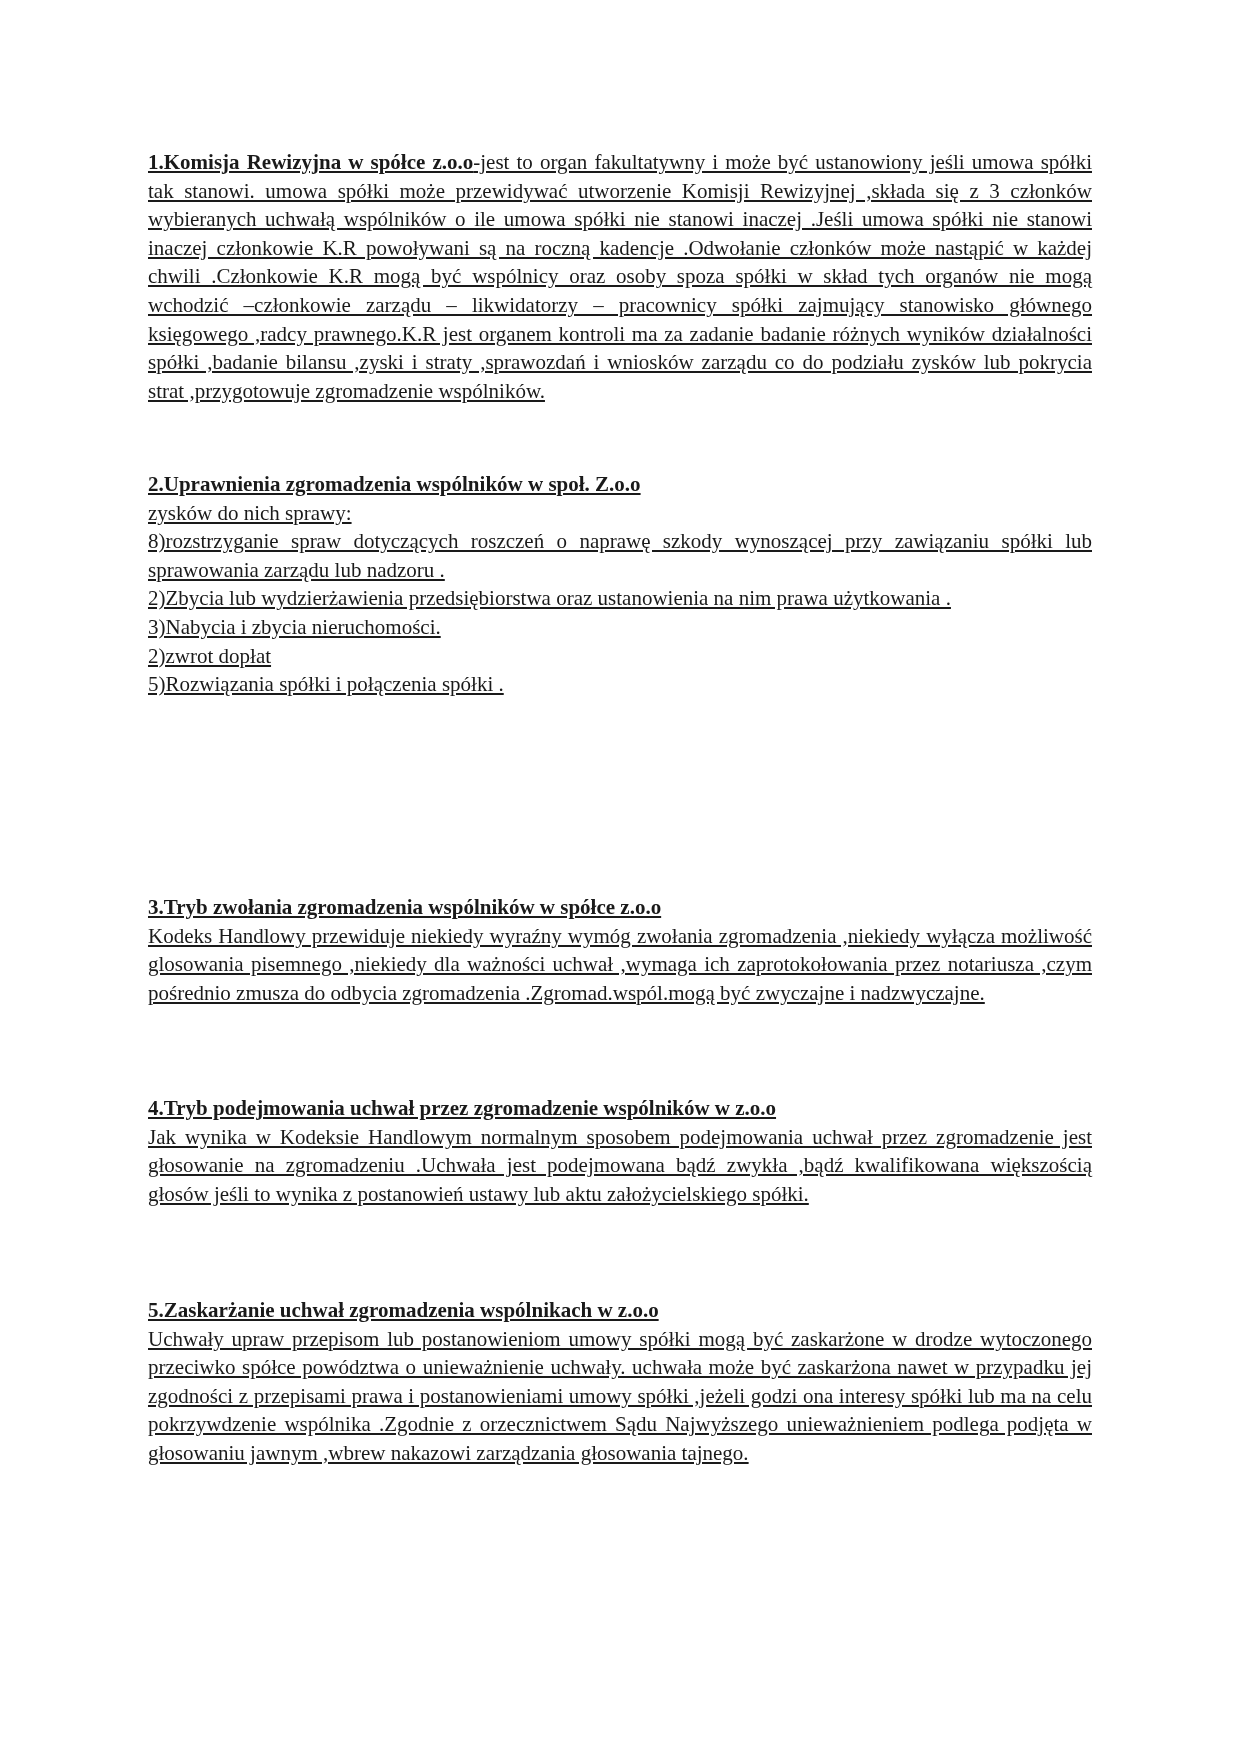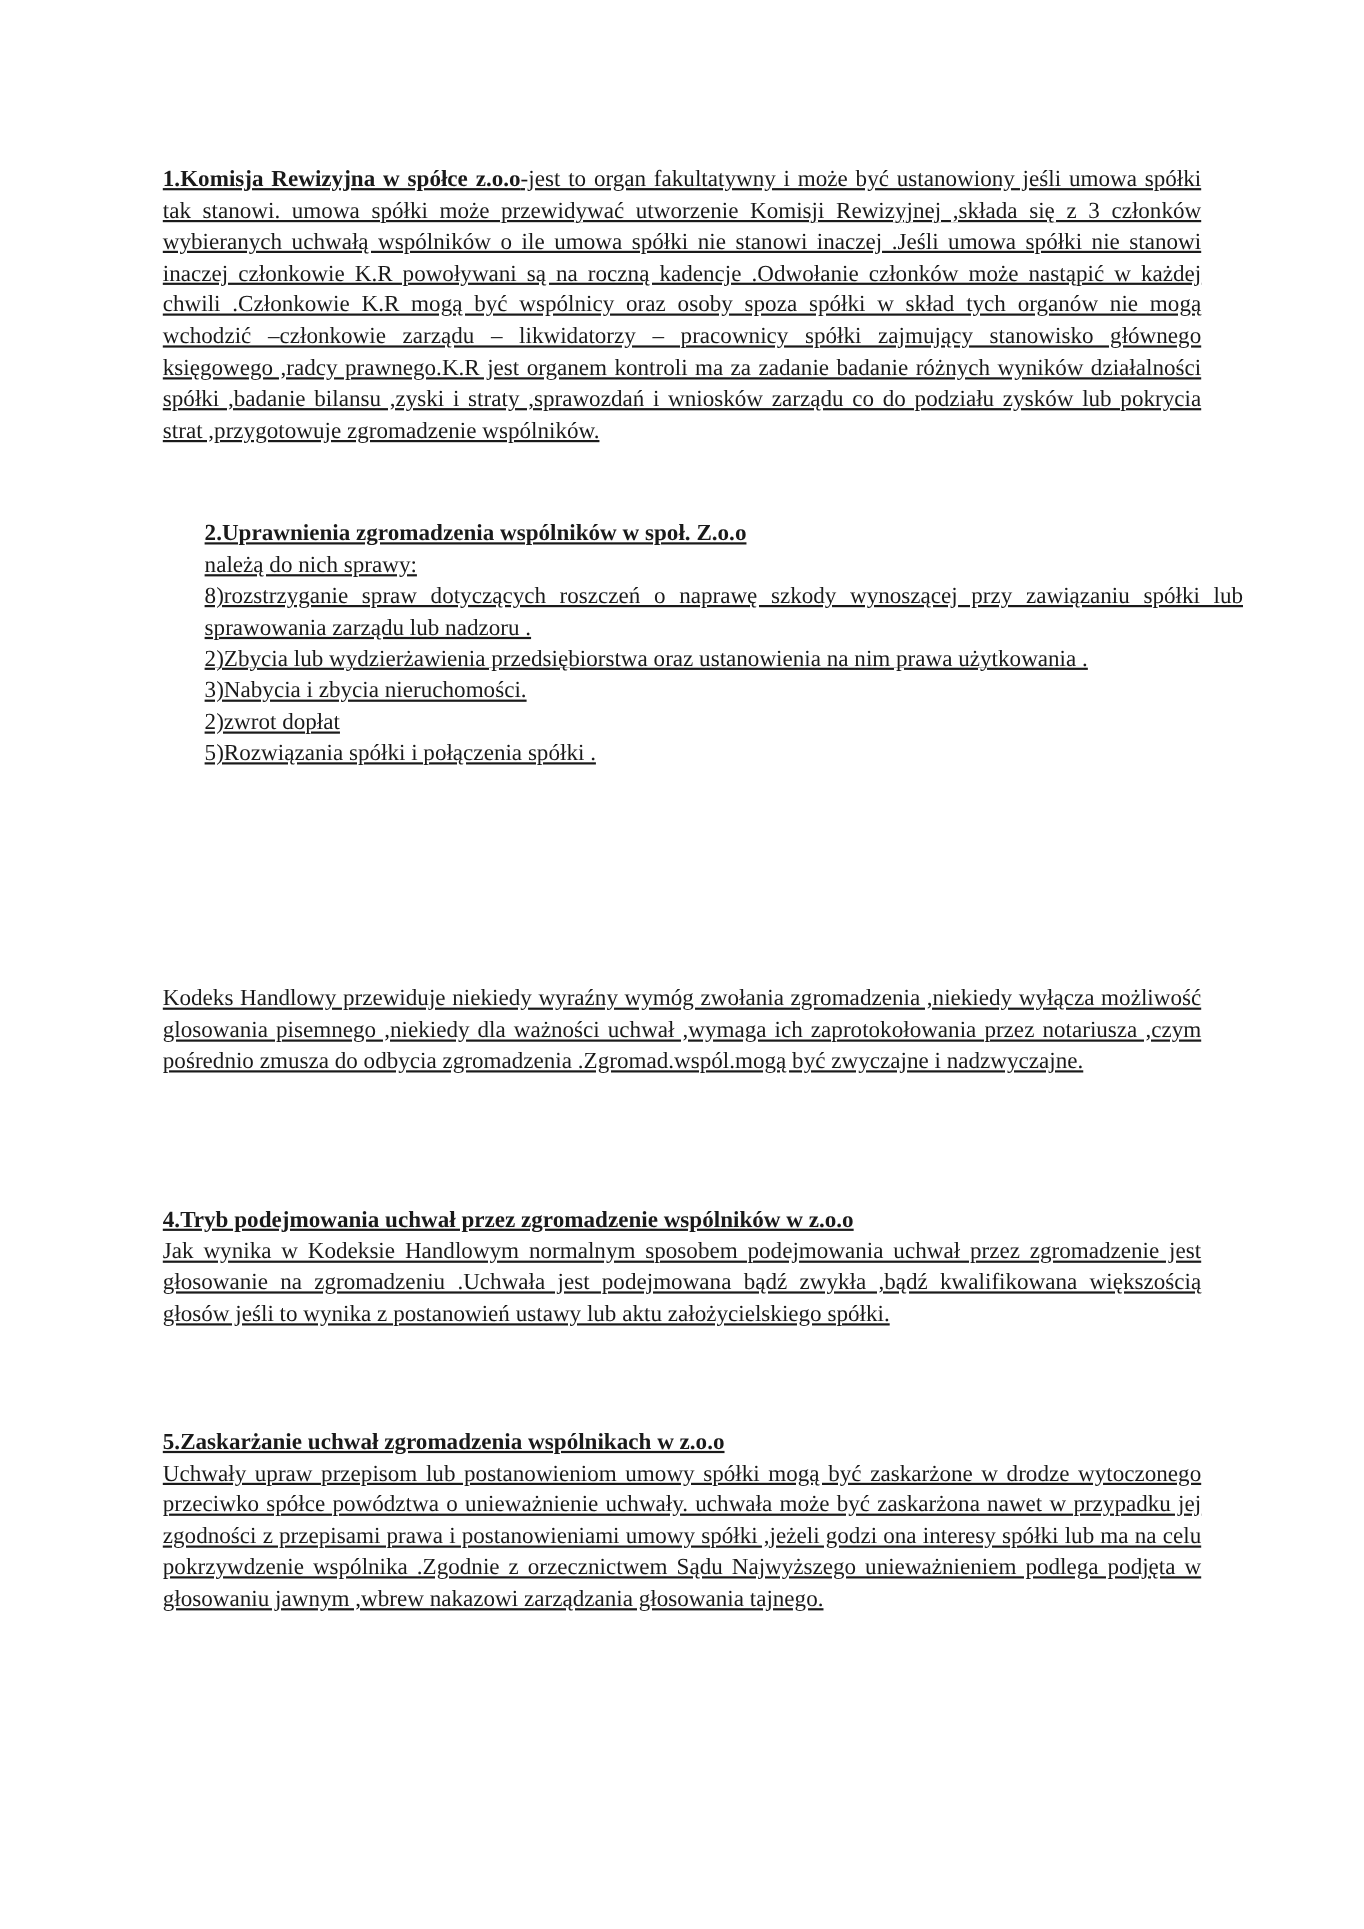--- a/index.html
+++ b/index.html
@@ -16,31 +16,32 @@
 </style>
 </head>
 <body>
 
 <div class="page">
 
   <div class="sec" style="top:0px;">
     <p class="just"><span class="h">1.Komisja Rewizyjna w spółce z.o.o</span><span>-jest to organ fakultatywny i może być ustanowiony jeśli umowa spółki tak stanowi. umowa spółki może przewidywać utworzenie Komisji Rewizyjnej ,składa się z 3 członków wybieranych uchwałą wspólników o ile umowa spółki nie stanowi inaczej .Jeśli umowa spółki nie stanowi inaczej członkowie K.R powoływani są na roczną kadencje .Odwołanie członków może nastąpić w każdej chwili .Członkowie K.R mogą być wspólnicy oraz osoby spoza spółki w skład tych organów nie mogą wchodzić –członkowie zarządu – likwidatorzy – pracownicy spółki zajmujący stanowisko głównego księgowego ,radcy prawnego.K.R jest organem kontroli ma za zadanie badanie różnych wyników działalności spółki ,badanie bilansu ,zyski i straty ,sprawozdań i wniosków zarządu co do podziału zysków lub pokrycia strat ,przygotowuje zgromadzenie wspólników.</span></p>
   </div>
 
-  <div class="sec" style="top:322px;margin-left:38px;">
+  <div class="sec" style="top:322px;">
     <p class="h">2.Uprawnienia zgromadzenia wspólników w społ. Z.o.o</p>
-    <p>należą do nich sprawy:</p>
+    <p>zysków do nich sprawy:</p>
     <p class="just">8)rozstrzyganie spraw dotyczących roszczeń o naprawę szkody wynoszącej przy zawiązaniu spółki lub sprawowania zarządu lub nadzoru .</p>
     <p style="width:944px;">2)Zbycia lub wydzierżawienia przedsiębiorstwa oraz ustanowienia na nim prawa użytkowania .</p>
     <p>3)Nabycia i zbycia nieruchomości.</p>
     <p>2)zwrot dopłat</p>
     <p>5)Rozwiązania spółki i połączenia spółki .</p>
   </div>
 
   <div class="sec" style="top:745px;">
+    <p class="h">3.Tryb zwołania zgromadzenia wspólników w spółce z.o.o</p>
     <p class="just">Kodeks Handlowy przewiduje niekiedy wyraźny wymóg zwołania zgromadzenia ,niekiedy wyłącza możliwość glosowania pisemnego ,niekiedy dla ważności uchwał ,wymaga ich zaprotokołowania przez notariusza ,czym pośrednio zmusza do odbycia zgromadzenia .Zgromad.wspól.mogą być zwyczajne i nadzwyczajne.</p>
   </div>
 
   <div class="sec" style="top:946px;">
     <p class="h">4.Tryb podejmowania uchwał przez zgromadzenie wspólników w z.o.o</p>
     <p class="just">Jak wynika w Kodeksie Handlowym normalnym sposobem podejmowania uchwał przez zgromadzenie jest głosowanie na zgromadzeniu .Uchwała jest podejmowana bądź zwykła ,bądź kwalifikowana większością głosów jeśli to wynika z postanowień ustawy lub aktu założycielskiego spółki.</p>
   </div>
 
   <div class="sec" style="top:1148px;">
     <p class="h">5.Zaskarżanie uchwał zgromadzenia wspólnikach w z.o.o</p>

